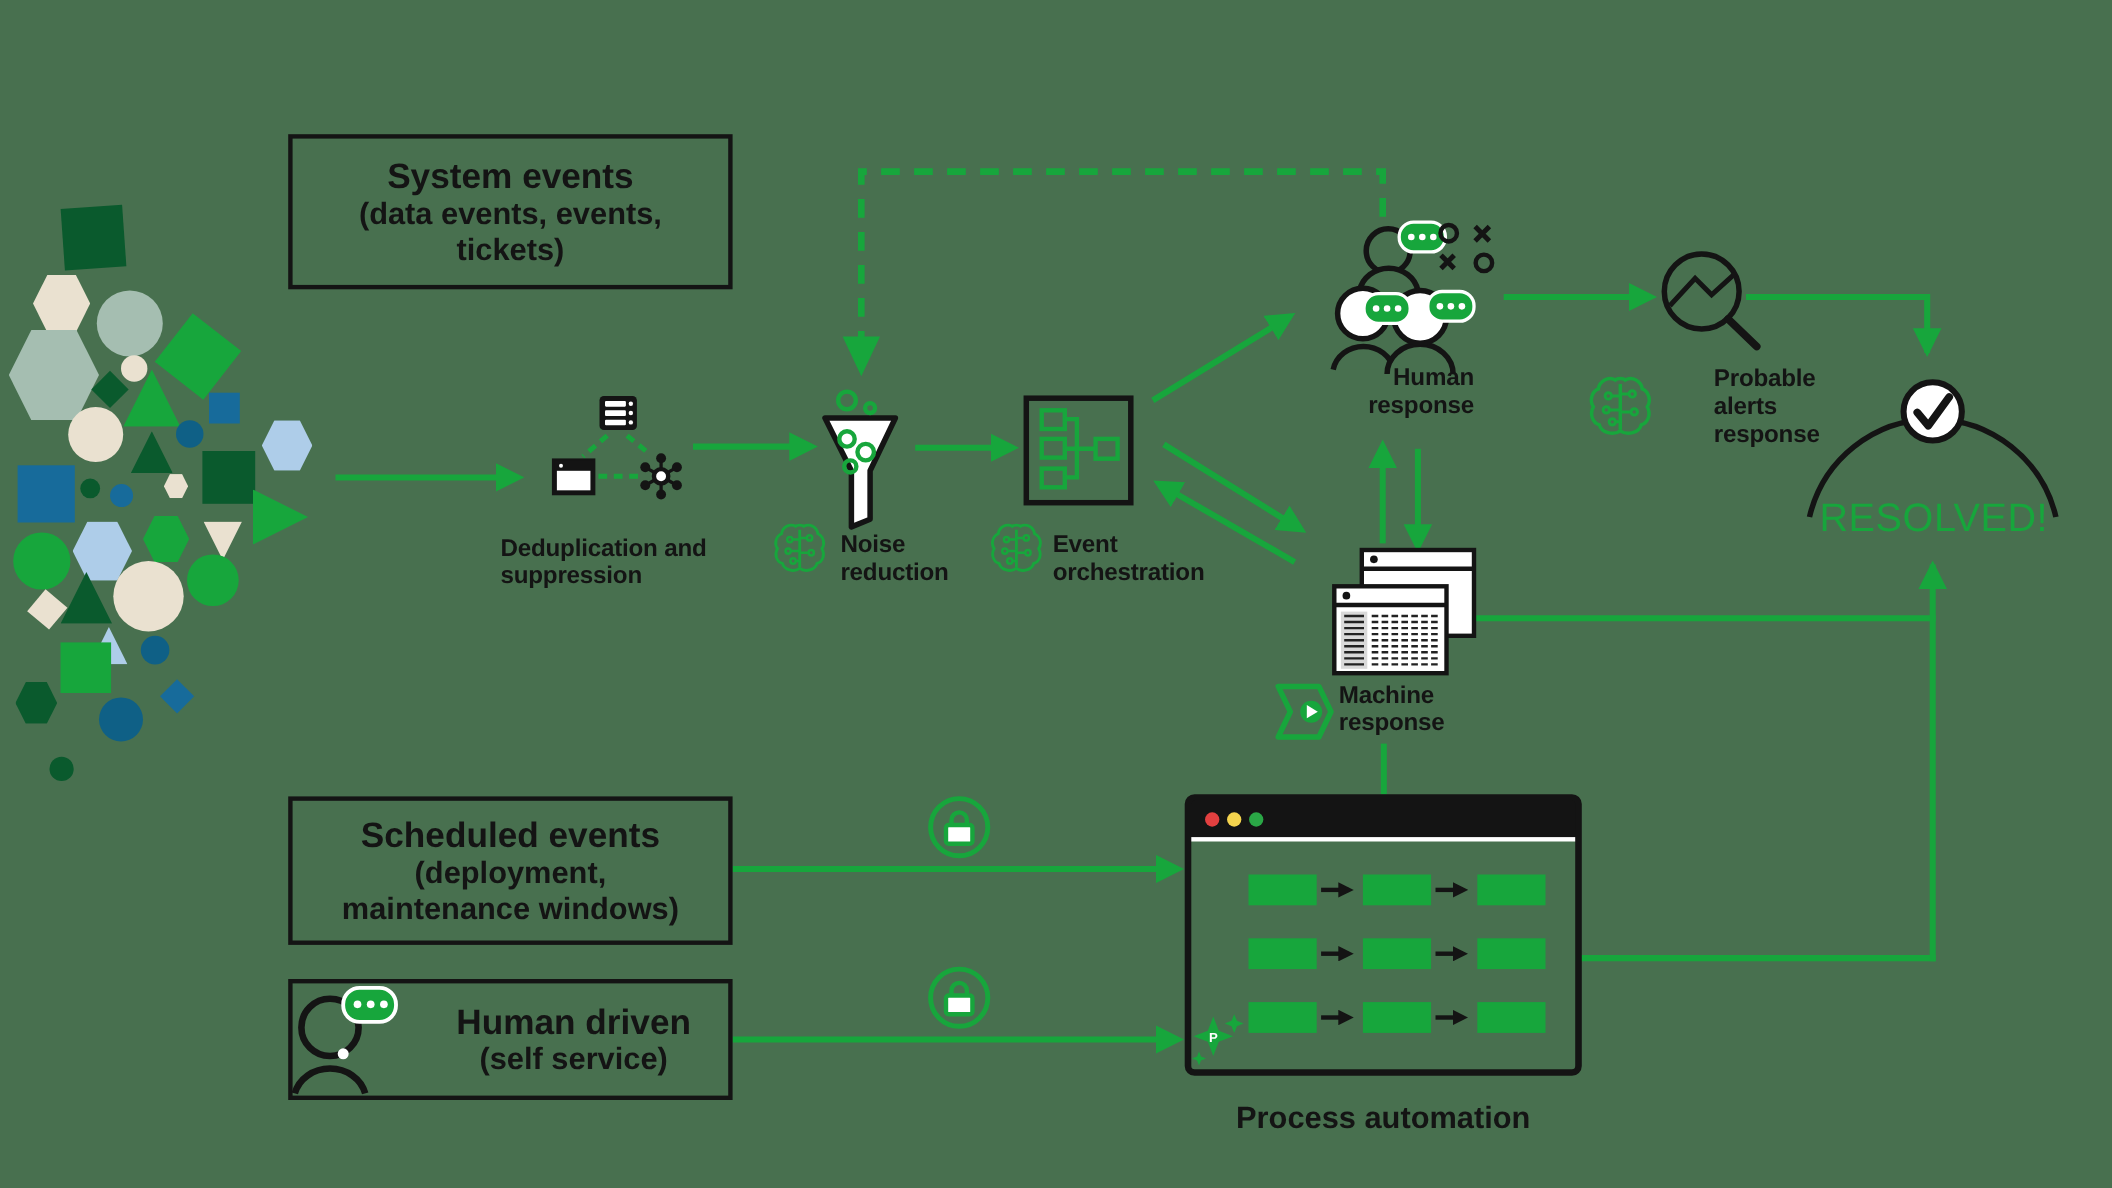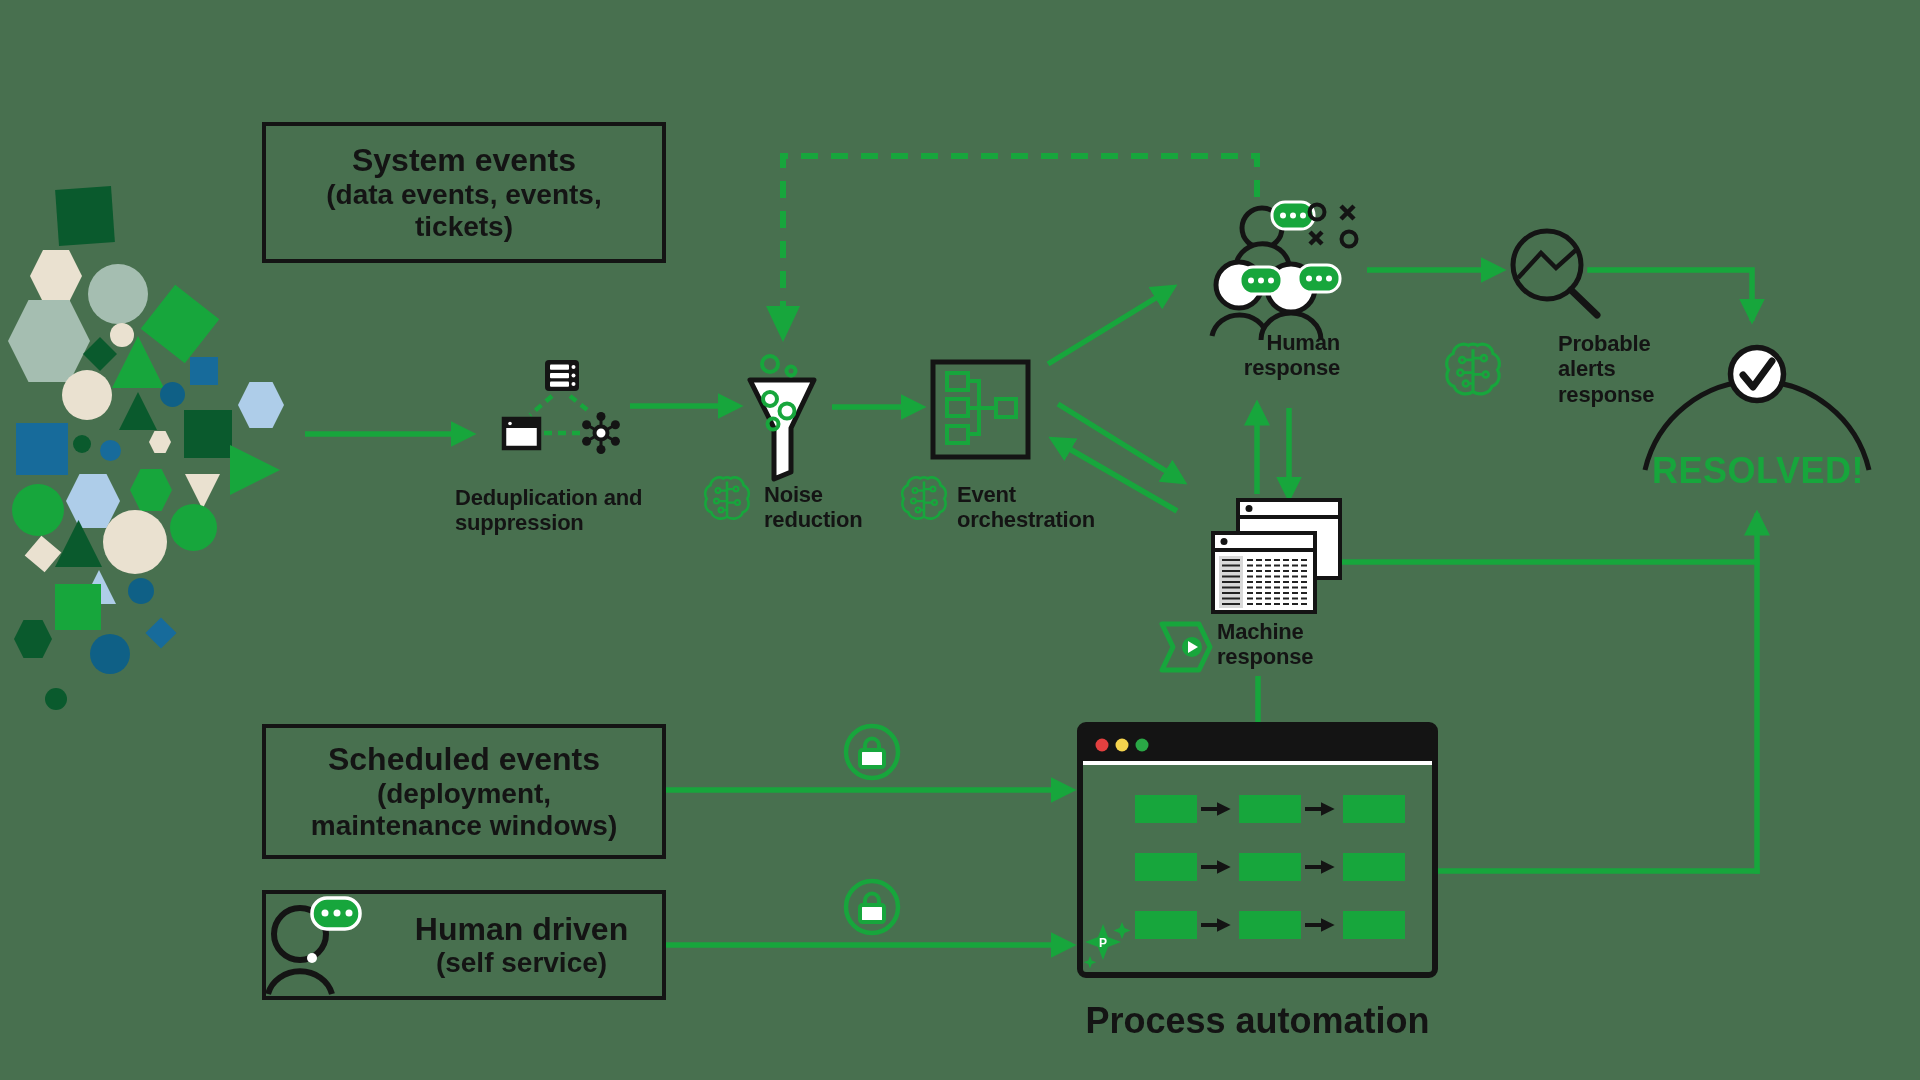--- a/index.html
+++ b/index.html
@@ -15,23 +15,23 @@
   svg.overlay{position:absolute;left:0;top:0;z-index:2;}
   .obox{position:absolute;z-index:3;border:4px solid #141414;box-sizing:border-box;
         display:flex;flex-direction:column;justify-content:center;align-items:center;
         text-align:center;font-weight:700;font-size:28px;line-height:1.14;color:#141414;}
   .obox .big{font-size:32px;}
   .nlabel{position:absolute;z-index:3;font-weight:700;font-size:22px;color:#141414;
           line-height:1.15;letter-spacing:-0.2px;}
   .nlabel .ln{display:block;}
   .center{text-align:right;}
   .resolved{position:absolute;z-index:3;left:1627px;top:450px;width:262px;text-align:center;
-            font-weight:700;font-size:36px;color:#17A63C;letter-spacing:0.5px;}
+            font-weight:400;font-size:36px;color:#17A63C;letter-spacing:0.5px;}
   .pa-title{position:absolute;z-index:3;left:1060px;top:1000px;width:395px;text-align:center;
-            font-weight:700;font-size:36px;color:#141414;}
+            font-weight:700;font-size:28px;color:#141414;}
 </style>
 </head>
 <body>
 
 <div class="stage">
 
   <div class="cluster" id="cluster">
       <div class="shp square" style="left: 57px; top: 188px; width: 56px; height: 56px; background: rgb(10, 90, 45); transform: rotate(-4deg);"></div>
       <div class="shp hex" style="left: 30px; top: 250px; width: 52px; height: 52px; background: rgb(234, 225, 208);"></div>
       <div class="shp circle" style="left: 88px; top: 264px; width: 60px; height: 60px; background: rgb(165, 190, 177);"></div>

